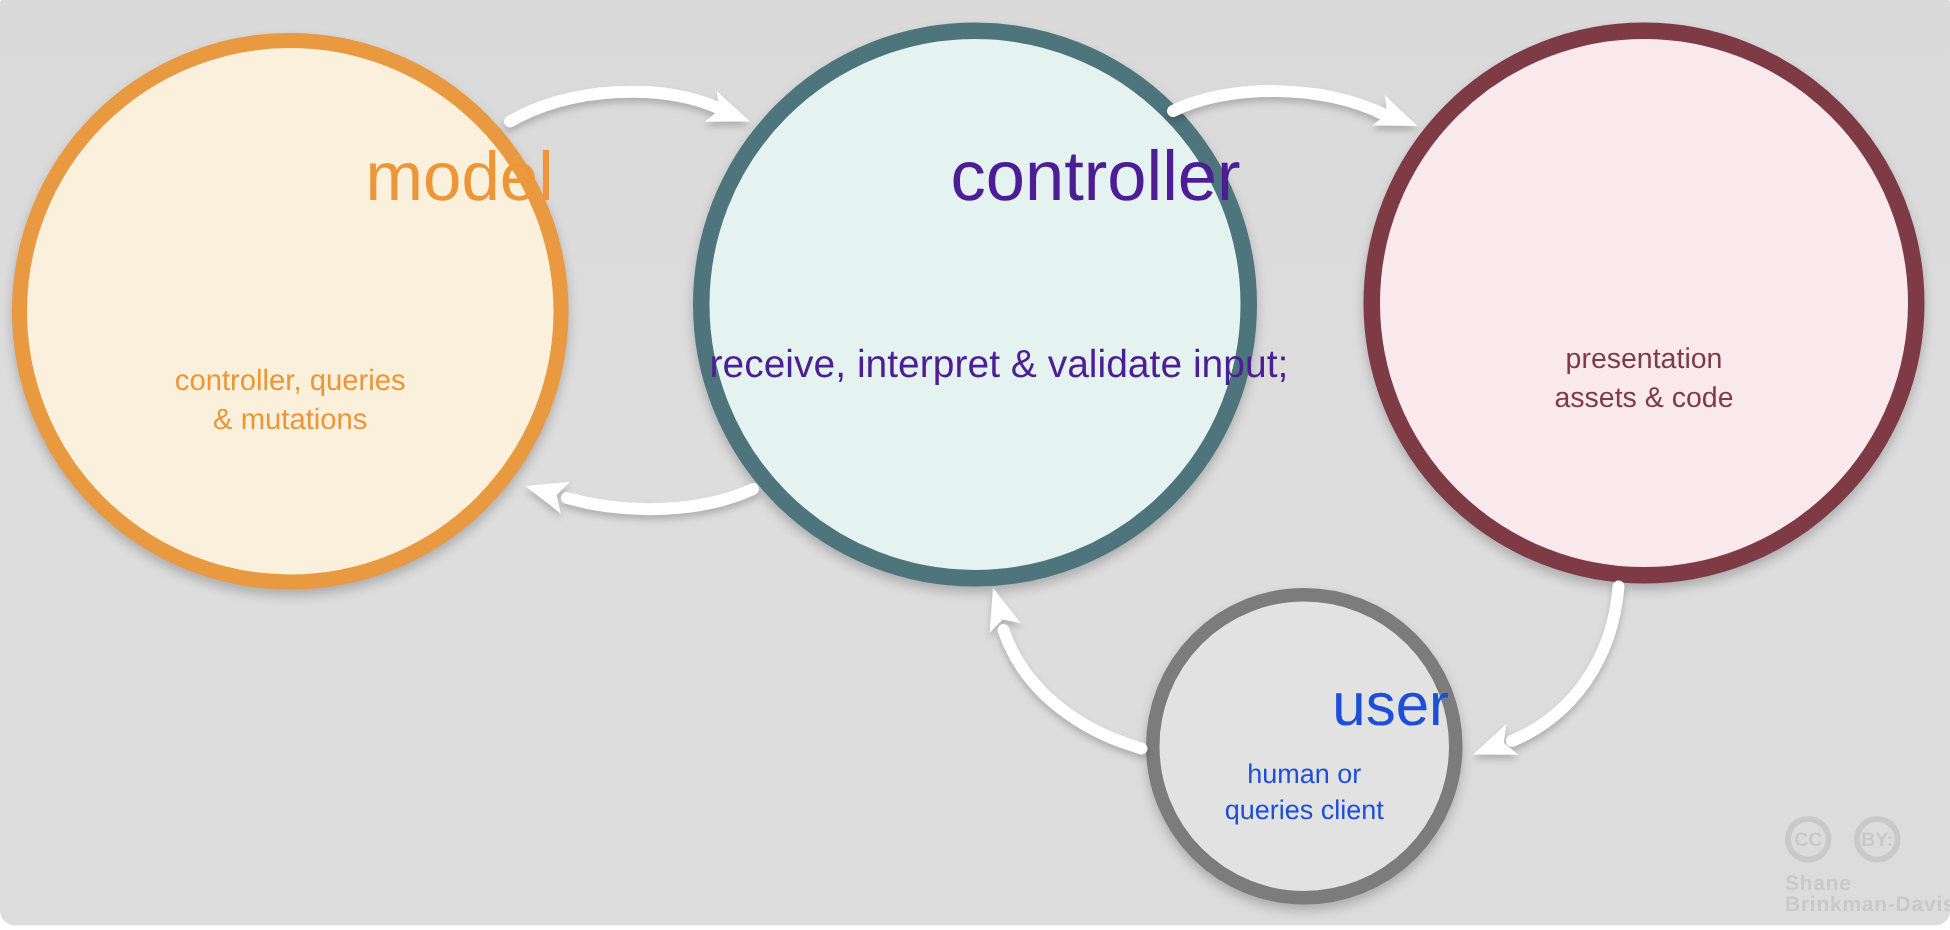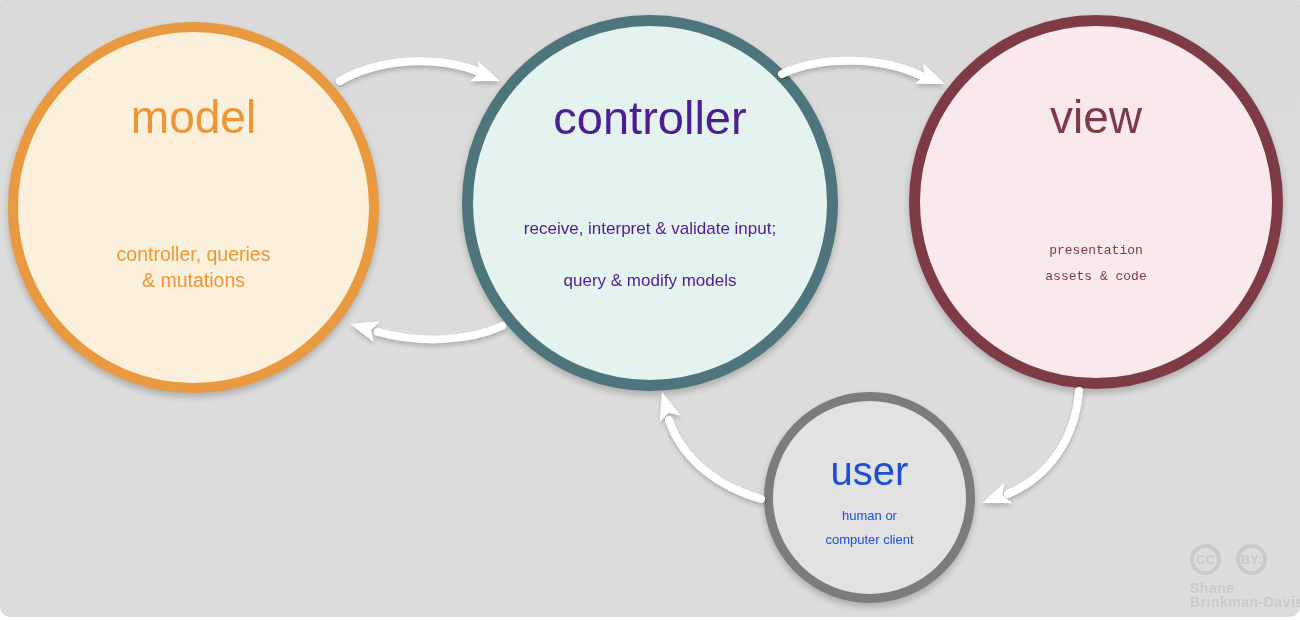--- a/index.html
+++ b/index.html
@@ -22,35 +22,35 @@
     box-shadow: 0 4px 7px rgba(0,0,0,0.22);
     z-index: 1;
   }
   .node-title, .node-desc {
     position: absolute;
     left: 0; right: 0;
     text-align: center;
     transform: translateY(-50%);
     white-space: nowrap;
   }
-  .node-title { font-weight: 400; }
+  .node-title { font-weight: 400; text-align: right; }
 
   #node-model      { left: 8px;   top: 22px;  width: 371px; height: 371px; border-width: 10px; }
   #node-controller { left: 462px; top: 15px;  width: 376px; height: 376px; border-width: 11px; }
   #node-view       { left: 909px; top: 15px;  width: 374px; height: 374px; border-width: 11px; }
   #node-user       { left: 764px; top: 392px; width: 211px; height: 211px; border-width: 9px;  }
 
   .title-model      { top: 85px;  font-size: 46px; }
   .desc-model       { top: 222px; font-size: 19.5px; line-height: 26px; }
   .title-controller { top: 91px;  font-size: 47px; }
-  .desc-controller  { top: 229px; font-size: 17px; line-height: 26px; }
+  .desc-controller  { top: 229px; font-size: 26px; line-height: 26px; }
   .title-view       { top: 91px;  font-size: 46px; }
-  .desc-view        { top: 238px; font-size: 13px; line-height: 26px; font-family: Liberation Mono, monospace; }
+  .desc-view        { top: 227px; font-size: 19px; line-height: 26px; }
   .title-user       { top: 70px;  font-size: 40px; }
-  .desc-user        { top: 127px; font-size: 13px;  line-height: 24px; }
+  .desc-user        { top: 127px; font-size: 18px;  line-height: 24px; }
 
   svg.arrows {
     position: absolute;
     left: 0; top: 0;
     z-index: 5;
     pointer-events: none;
     filter: drop-shadow(0 3px 2px rgba(0,0,0,0.20));
   }
   .arrow-line { fill: none; stroke-width: 8; stroke-linecap: round; }
 
@@ -88,37 +88,35 @@
       <span>controller, queries</span><br>
       <span>&amp; mutations</span>
     </div>
   </div>
 
   <div class="node" id="node-controller" style="border-color: rgb(78, 117, 123); background-color: rgb(228, 242, 240); color: #4c1d95;">
     <div class="node-title title-controller">controller</div>
     <div class="node-desc desc-controller">
       <span>receive, interpret &amp; validate input;</span><br>
       <br>
-      <span>query &amp; modify models</span>
     </div>
   </div>
 
   <div class="node" id="node-view" style="border-color: rgb(126, 59, 70); background-color: rgb(250, 233, 236); color: rgb(125, 59, 70);">
-    <div class="node-title title-view">view</div>
     <div class="node-desc desc-view">
       <span>presentation</span><br>
       <span>assets &amp; code</span>
     </div>
   </div>
 
   <div class="node" id="node-user" style="border-color: rgb(124, 124, 124); background-color: rgb(226, 226, 226); color: #1d4ed8;">
     <div class="node-title title-user">user</div>
     <div class="node-desc desc-user">
       <span>human or</span><br>
-      <span>computer client</span>
+      <span>queries client</span>
     </div>
   </div>
 
   <svg class="arrows" width="1300" height="620" viewBox="0 0 1300 620">
     <g>
       <path class="arrow-line" d="M 340 81 C 380 58, 440 55, 479 72" stroke="#FFFFFF"></path>
       <path class="arrow-head" d="M0,0 L-28,-11 L-22,0 L-28,11 Z" transform="translate(500,81) rotate(21)" fill="#FFFFFF"></path>
     </g>
     <g>
       <path class="arrow-line" d="M 782 74 C 820 56, 880 56, 922 76" stroke="#FFFFFF"></path>

